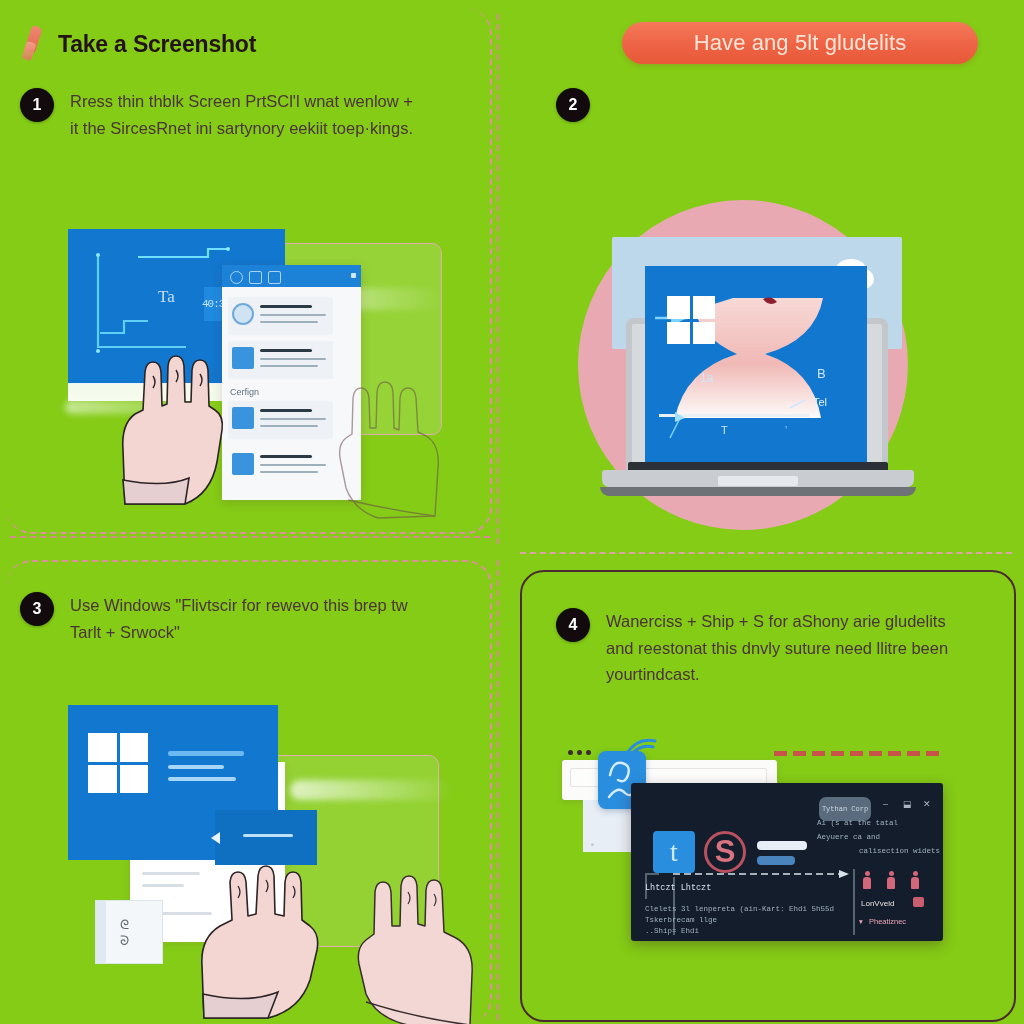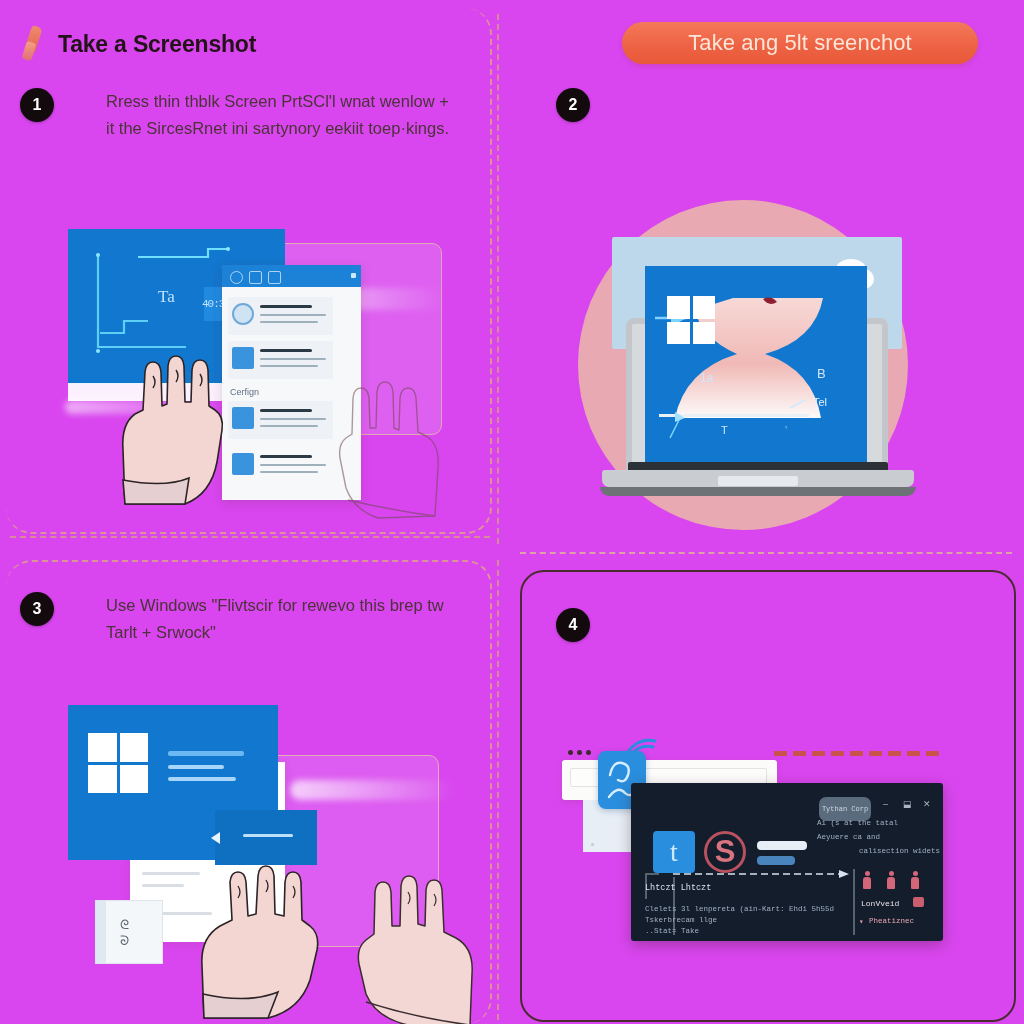--- a/index.html
+++ b/index.html
@@ -3,21 +3,21 @@
 <meta charset="utf-8">
 <title>Take a Screenshot — Infographic</title>
 <style>
   html,body{margin:0;padding:0;}
   body{
     width:1024px;height:1024px;overflow:hidden;
     background:#efbfc8;
     font-family:"Liberation Sans","DejaVu Sans",sans-serif;
     -webkit-font-smoothing:antialiased;
   }
-  #poster{position:relative;width:1024px;height:1024px;background:#d946ef;}
+  #poster{position:relative;width:1024px;height:1024px;background:#84cc16;}
 
   
   .divider{position:absolute;pointer-events:none;}
   .dash-v{left:497px;top:14px;width:0;height:530px;border-left:2px dashed #d98a94;}
   .dash-v2{left:497px;top:560px;width:0;height:460px;border-left:2px dashed #d98a94;}
   .dash-h{left:10px;top:536px;width:480px;height:0;border-top:2px dashed #d98a94;}
   .dash-h2{left:520px;top:552px;width:492px;height:0;border-top:2px dashed #dca2a8;}
   .dash-round-tl{left:6px;top:8px;width:484px;height:524px;border:2px dashed #dd919b;
      border-radius:26px;border-top:none;border-left:none;}
   .dash-round-bl{left:6px;top:560px;width:484px;height:462px;border:2px dashed #dd919b;
@@ -43,21 +43,21 @@
     background:linear-gradient(180deg,#f4795a 0%,#ee6345 55%,#e75938 100%);
     display:flex;align-items:center;justify-content:center;
     box-shadow:0 2px 5px rgba(160,60,40,.22);}
   .pill-text{font-size:22px;font-weight:400;color:#fbe6d8;letter-spacing:.1px;white-space:nowrap;}
 
   
   .step{position:absolute;display:flex;gap:16px;}
   .badge{flex:0 0 auto;width:34px;height:34px;border-radius:50%;background:#120a0c;
     color:#fff;font-size:16px;font-weight:700;display:flex;align-items:center;justify-content:center;
     box-shadow:0 1px 3px rgba(0,0,0,.28);}
-  .step-text{font-size:16.5px;line-height:1.62;color:#4b3338;max-width:352px;font-weight:400;margin-left:36px;}
+  .step-text{font-size:16.5px;line-height:1.62;color:#4b3338;max-width:352px;font-weight:400;}
   .s1{left:20px;top:88px;}
   .s2{left:556px;top:88px;}
   .s3{left:20px;top:592px;}
   .s4{left:556px;top:608px;}
 
   
   .art{position:absolute;}
 
   
   .p1-ghost-win{left:265px;top:243px;width:175px;height:190px;border:1.5px solid #e0aab2;
@@ -136,21 +136,21 @@
   .p4-s{position:absolute;left:73px;top:48px;width:42px;height:42px;border-radius:50%;
      display:flex;align-items:center;justify-content:center;color:#d8737f;font-size:31px;font-weight:700;
      border:3px solid #b9515f;box-sizing:border-box;}
   .p4-bar1{position:absolute;left:126px;top:58px;width:50px;height:9px;background:#e8eef5;border-radius:4px;}
   .p4-bar2{position:absolute;left:126px;top:73px;width:38px;height:9px;background:#4a84bd;border-radius:4px;}
   .p4-chip{position:absolute;left:188px;top:14px;width:52px;height:24px;border-radius:7px;background:#5a6b7d;
      display:flex;align-items:center;justify-content:center;color:#cfd9e3;font-size:7px;
      font-family:"Liberation Mono",monospace;white-space:nowrap;overflow:hidden;}
   .p4-ctl{position:absolute;top:16px;color:#aab6c2;font-size:9px;font-family:"Liberation Sans",sans-serif;}
   .p4-txt{position:absolute;color:#9fb0c0;font-size:7.5px;font-family:"Liberation Mono",monospace;white-space:nowrap;}
-  .p4-ptxt{position:absolute;color:#e7a6b4;font-size:7.5px;font-family:Liberation Mono, monospace;white-space:nowrap;}
+  .p4-ptxt{position:absolute;color:#e7a6b4;font-size:7.5px;font-family:Liberation Sans, sans-serif;white-space:nowrap;}
   .p4-fig{position:absolute;width:8px;height:18px;}
   .p4-fig i{position:absolute;left:1.5px;top:0;width:5px;height:5px;border-radius:50%;background:#d4667a;}
   .p4-fig b{position:absolute;left:0;top:6px;width:8px;height:12px;background:#d4667a;border-radius:3px 3px 1px 1px;}
 </style>
 </head>
 <body>
 
 <div id="poster">
 
   <div class="divider dash-round-tl"></div>
@@ -163,39 +163,40 @@
 
   <div class="hdr hdr-left">
     <span class="brush-icon">
       <span class="b1"></span>
         <span class="b2"></span>
     </span>
     <span class="title">Take a Screenshot</span>
   </div>
 
   <div class="pill">
-    <span class="pill-text">Take ang 5lt sreenchot</span>
+    <span class="pill-text">Have ang 5lt gludelits</span>
   </div>
 
   <div class="step s1">
     <div class="badge">1</div>
     <div class="step-text">Rress thin thblk Screen PrtSCl'l wnat wenlow + it the SircesRnet ini sartynory eekiit toep·kings.</div>
   </div>
 
   <div class="step s2">
     <div class="badge">2</div>
   </div>
 
   <div class="step s3">
     <div class="badge">3</div>
     <div class="step-text">Use Windows "Flivtscir for rewevo this brep tw Tarlt + Srwock"</div>
   </div>
 
   <div class="step s4">
     <div class="badge">4</div>
+    <div class="step-text">Wanerciss + Ship + S for aShony arie gludelits and reestonat this dnvly suture need llitre been yourtindcast.</div>
   </div>
 
   <div class="art p1-ghost-win"></div>
   <div class="art p1-glow1"></div>
   <div class="art p1-glow2"></div>
 
   <div class="art p1-screen">
     <svg class="p1-chart" viewBox="0 0 217 154">
       <path d="M30 26 L30 118 L118 118" stroke="#5fd0f5" stroke-width="2.2" fill="none"></path>
       <path d="M32 104 L56 104 L56 92 L80 92" stroke="#5fd0f5" stroke-width="2.2" fill="none"></path>
@@ -422,21 +423,21 @@
       <path d="M166 1 L176 5 L166 9 Z" fill="#d7e2ec"></path>
     </svg>
     <span style="position:absolute;left:42px;top:94px;width:1.5px;height:58px;background:#56646f;"></span>
     <span style="position:absolute;left:222px;top:86px;width:1.5px;height:66px;background:#56646f;"></span>
     <span style="position:absolute;left:14px;top:90px;width:1.5px;height:26px;background:#56646f;"></span>
     <span style="position:absolute;left:14px;top:90px;width:14px;height:1.5px;background:#56646f;"></span>
 
     <span class="p4-txt" style="left:14px;top:100px;font-size:8.5px;color:#d6e2ee;">Lhtczt Lhtczt</span>
     <span class="p4-txt" style="left:14px;top:122px;">Clelets 3l lenpereta (ain-Kart: Ehdi 5h55d</span>
     <span class="p4-txt" style="left:14px;top:133px;">Tskerbrecam llge</span>
-    <span class="p4-txt" style="left:14px;top:144px;">..Stat= Take</span>
+    <span class="p4-txt" style="left:14px;top:144px;">..Ship= Ehdi</span>
 
     <span class="p4-fig" style="left:232px;top:88px;">
         <i></i>
         <b></b>
       </span>
     <span class="p4-fig" style="left:256px;top:88px;">
         <i></i>
         <b></b>
       </span>
     <span class="p4-fig" style="left:280px;top:88px;">

